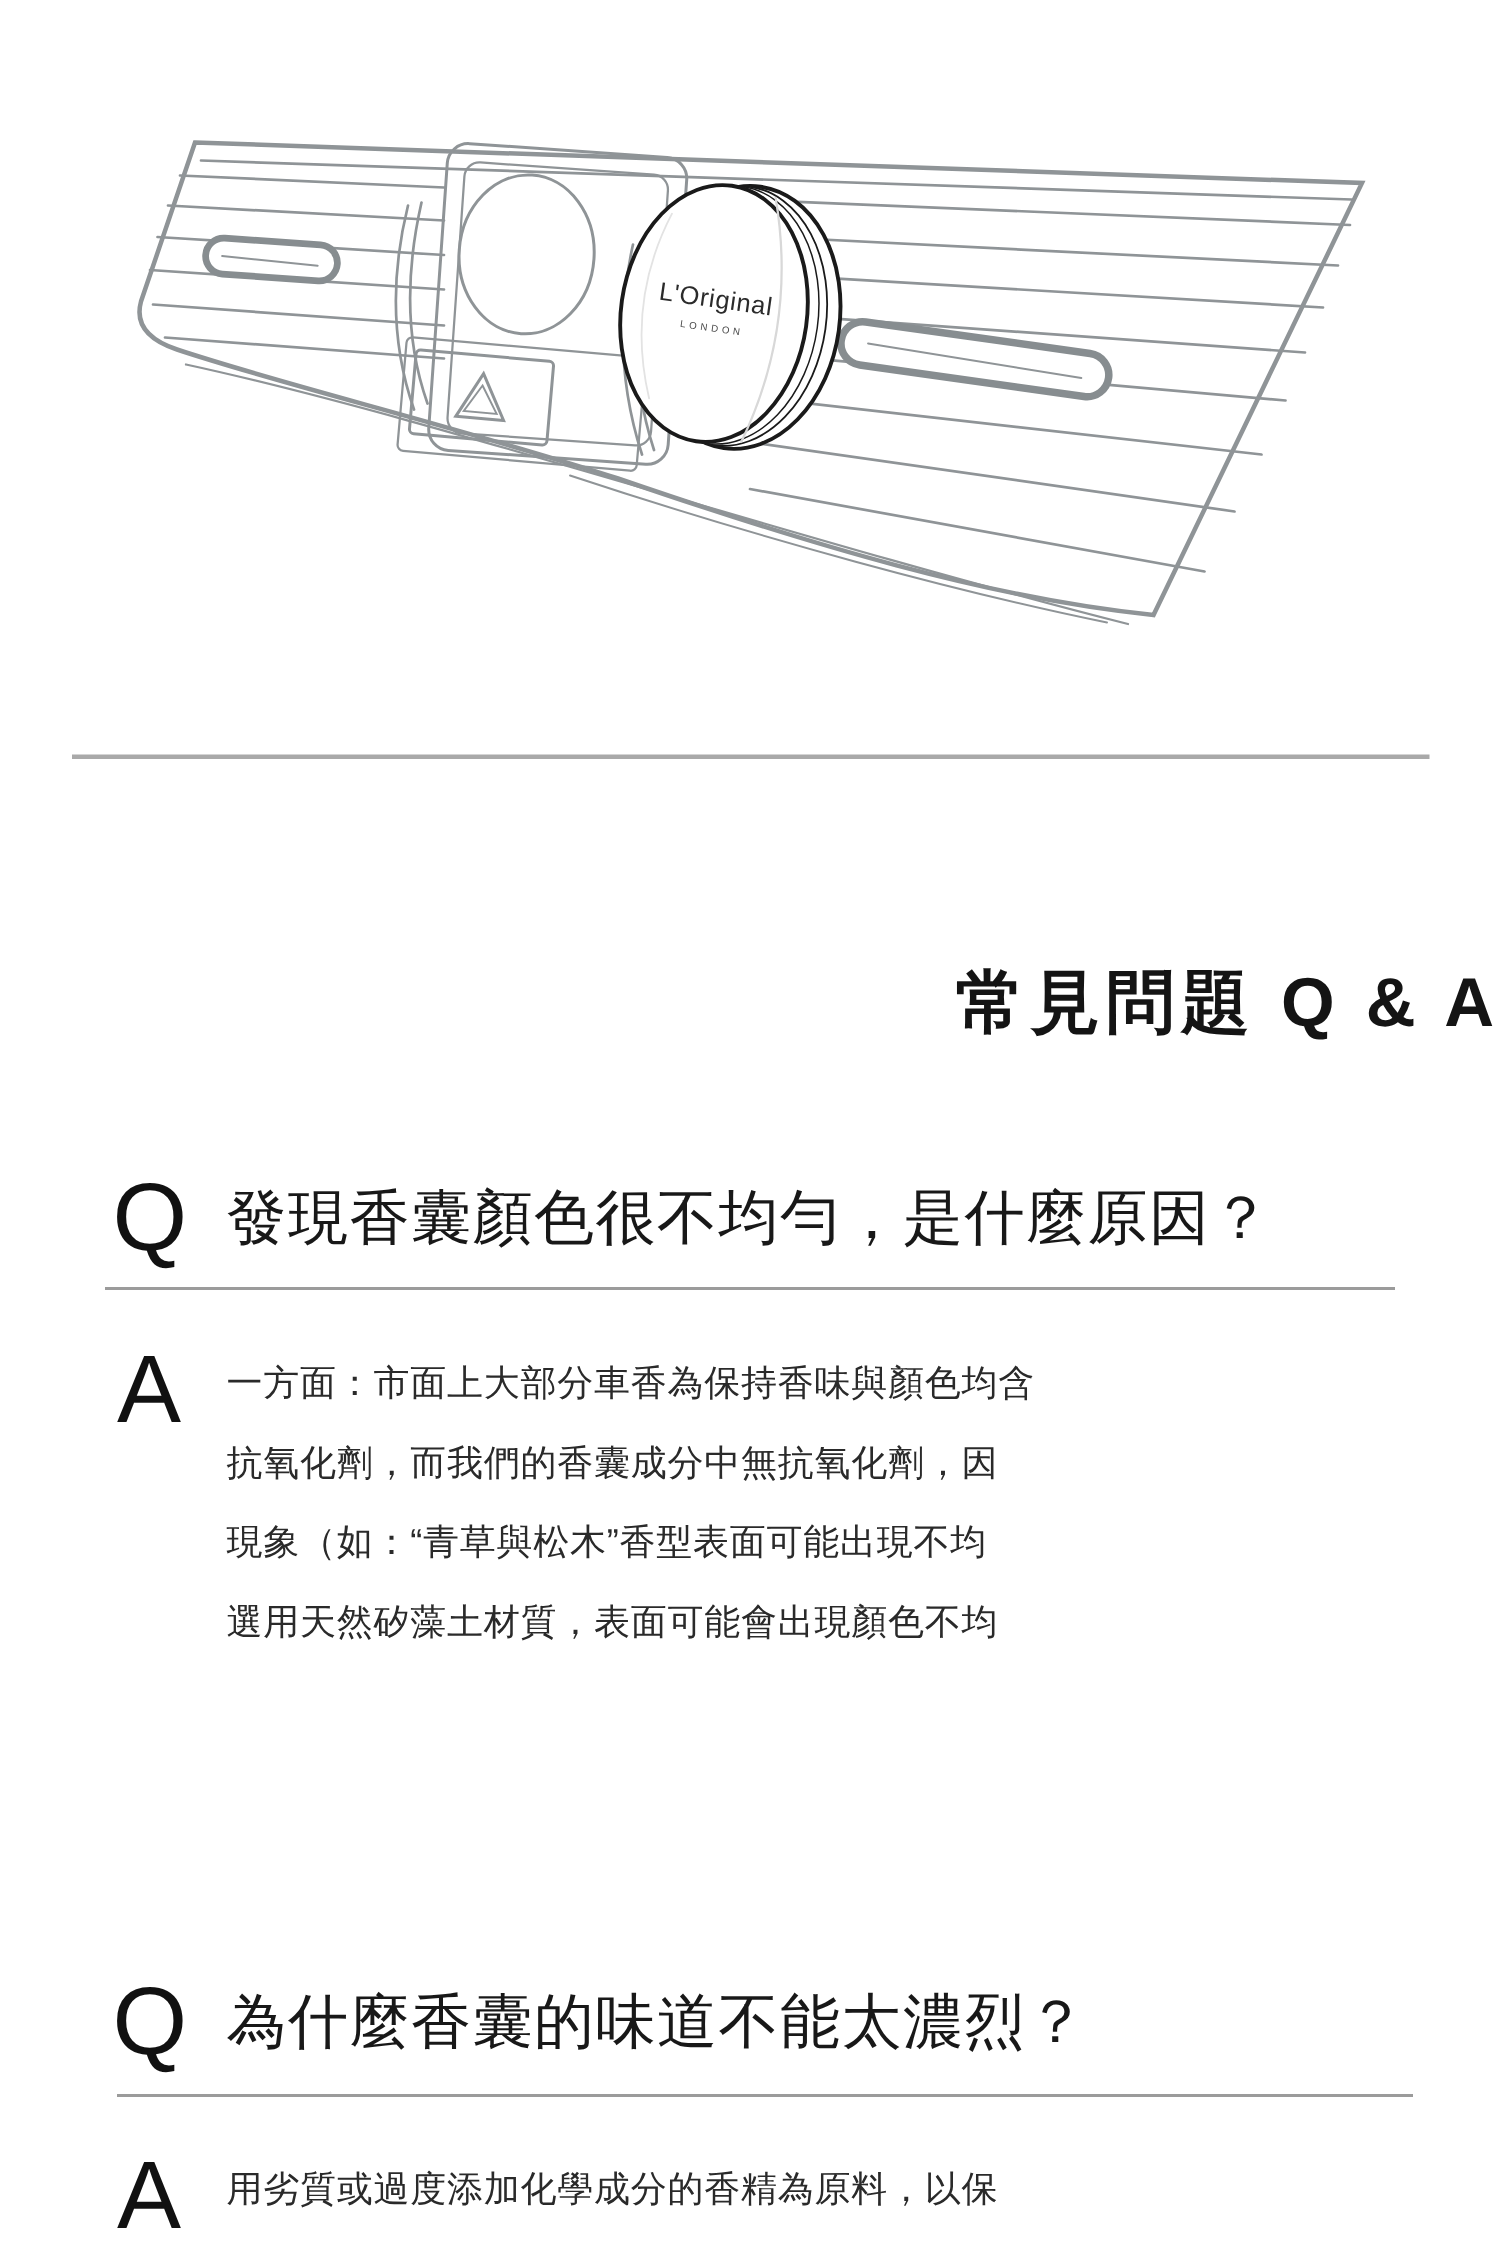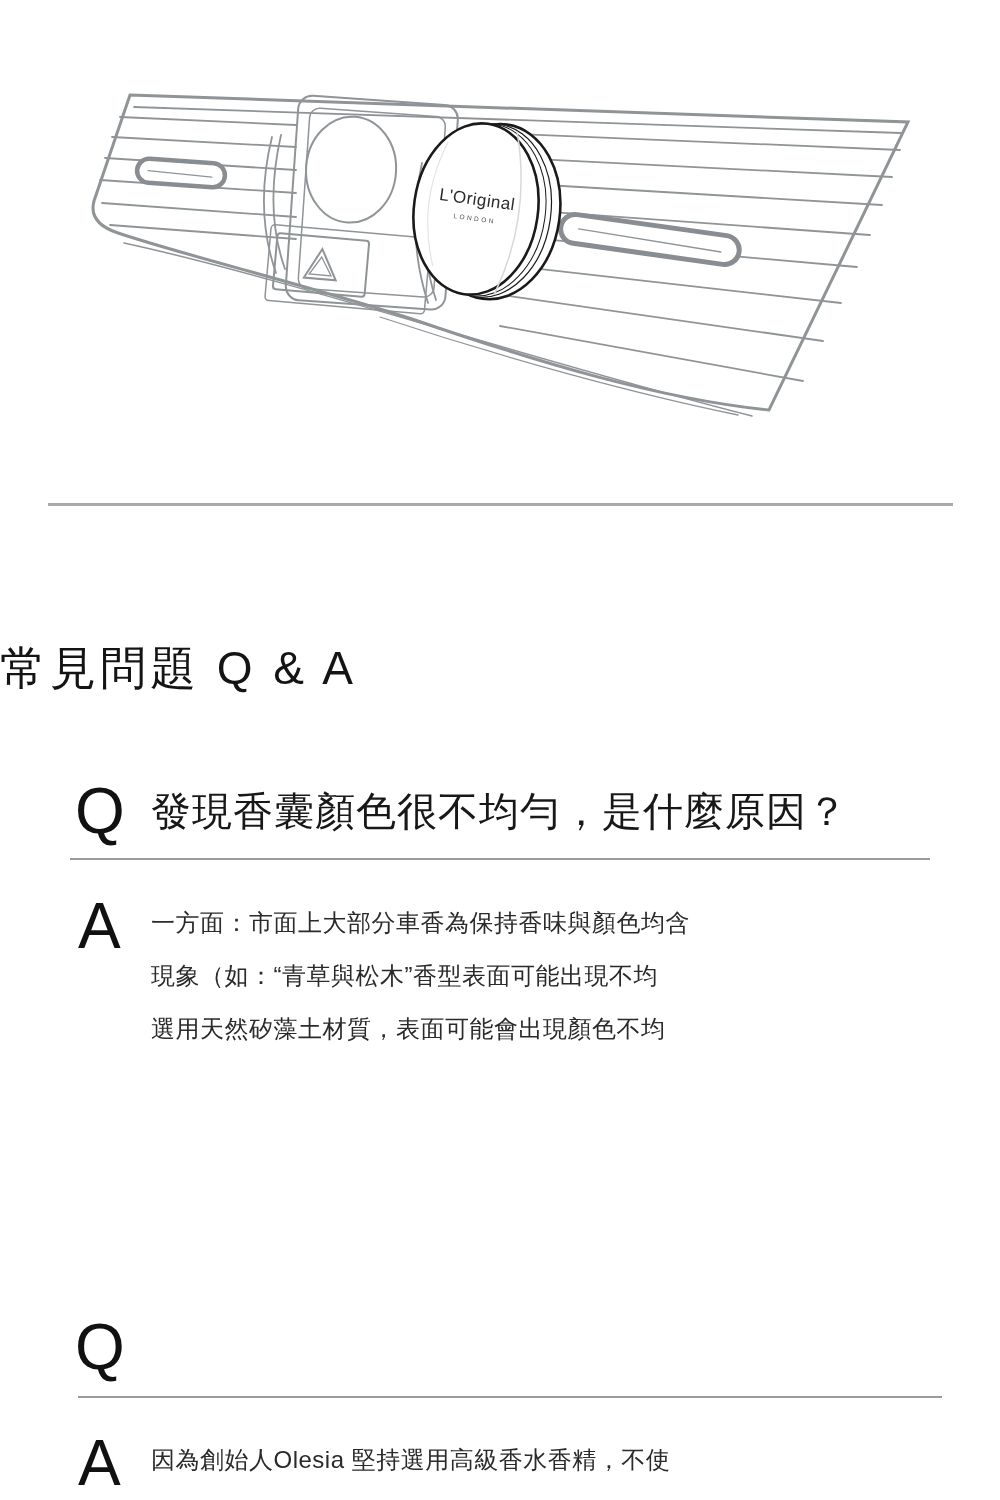--- a/index.html
+++ b/index.html
@@ -6,21 +6,21 @@
   body{
     width:1000px;height:1500px;overflow:hidden;position:relative;
     background:#ffffff;
     font-family:"Liberation Sans","DejaVu Sans",sans-serif;
     color:#1c1c1c;
   }
   .illustration{position:absolute;left:40px;top:65px;width:900px;height:385px;}
   .divider-main{position:absolute;left:48px;top:503px;width:905px;height:3px;background:#a9a9a9;}
   .heading{
     position:absolute;left:0;top:638px;width:1000px;
-    text-align:left;font-size:46px;letter-spacing:4px;color:#141414;
+    text-align:right;font-size:46px;letter-spacing:4px;color:#141414;font-weight:bold;
   }
   .faq{position:absolute;left:0;top:0;width:1000px;height:1500px;}
   .qrow{position:absolute;left:75px;display:flex;align-items:center;}
   .qa-letter{
     font-size:64px;font-weight:300;color:#111;line-height:66px;
     width:52px;flex:0 0 52px;
   }
   .q-text{font-size:40px;color:#181818;padding-left:24px;letter-spacing:1px;}
   .q-divider{position:absolute;height:2px;background:#9b9b9b;}
   .arow{position:absolute;left:78px;display:flex;align-items:flex-start;}
@@ -111,30 +111,31 @@
 
   <div class="qrow" style="top:778px;">
     <div class="qa-letter">Q</div>
     <div class="q-text">發現香囊顏色很不均勻，是什麼原因？</div>
   </div>
   <div class="q-divider" style="top:858px;left:70px;width:860px;"></div>
   <div class="arow" style="top:896px;">
     <div class="qa-letter">A</div>
     <div class="a-par">
       <div class="a-line">一方面：市面上大部分車香為保持香味與顏色均含</div>
+      <div class="a-line">抗氧化劑，而我們的香囊成分中無抗氧化劑，因</div>
       <div class="a-line">現象（如：“青草與松木”香型表面可能出現不均</div>
       <div class="a-line">選用天然矽藻土材質，表面可能會出現顏色不均</div>
     </div>
   </div>
 
   <div class="qrow" style="top:1314px;">
     <div class="qa-letter">Q</div>
+    <div class="q-text">為什麼香囊的味道不能太濃烈？</div>
   </div>
   <div class="q-divider" style="top:1396px;left:78px;width:864px;"></div>
   <div class="arow" style="top:1433px;">
     <div class="qa-letter">A</div>
     <div class="a-par">
-      <div class="a-line">因為創始人Olesia 堅持選用高級香水香精，不使</div>
       <div class="a-line">用劣質或過度添加化學成分的香精為原料，以保</div>
     </div>
   </div>
 
 </div>
 
 </body></html>

